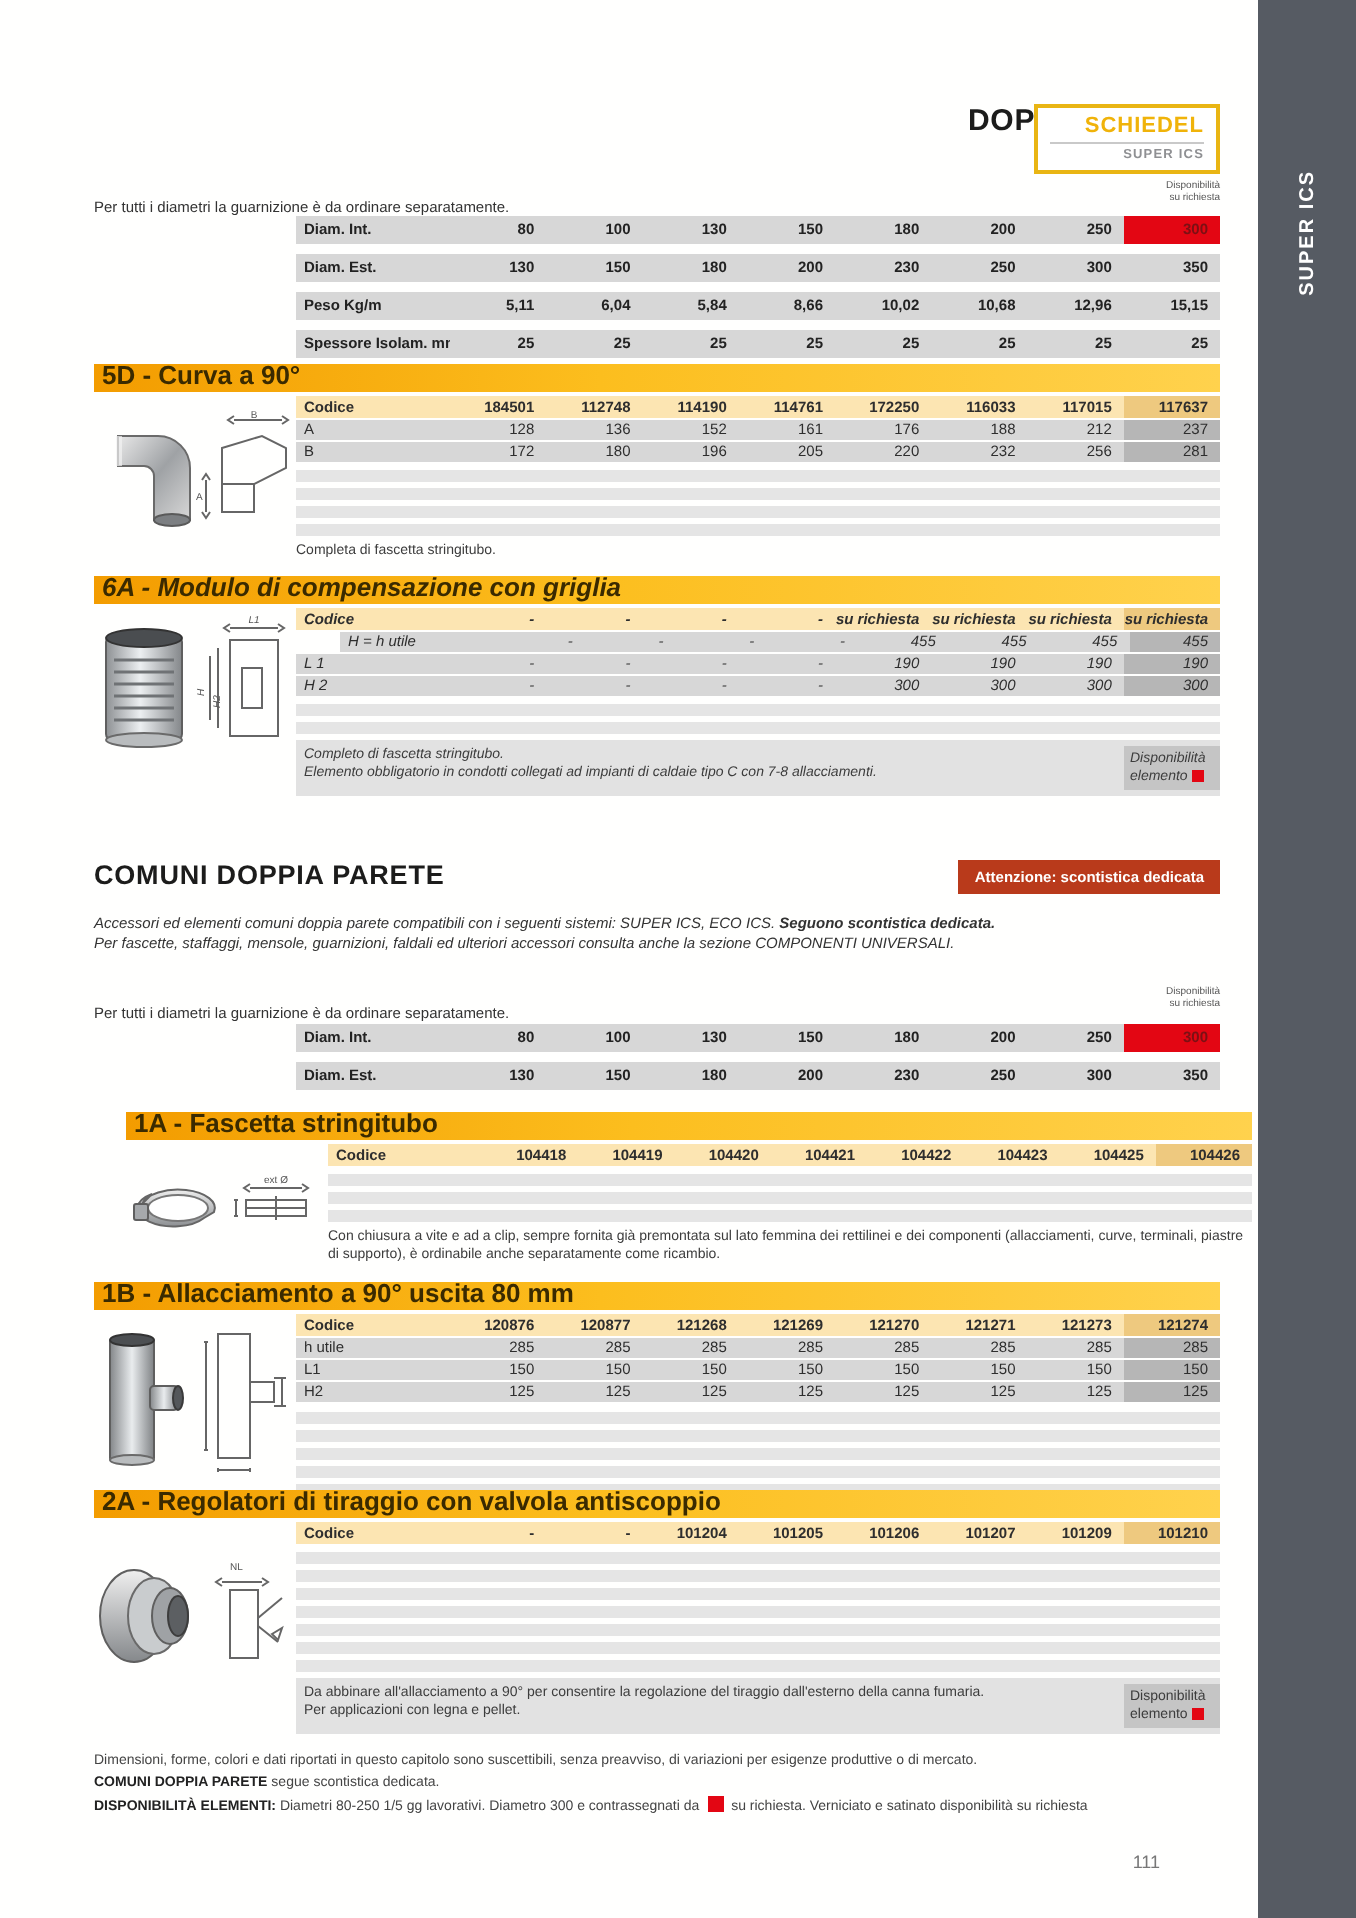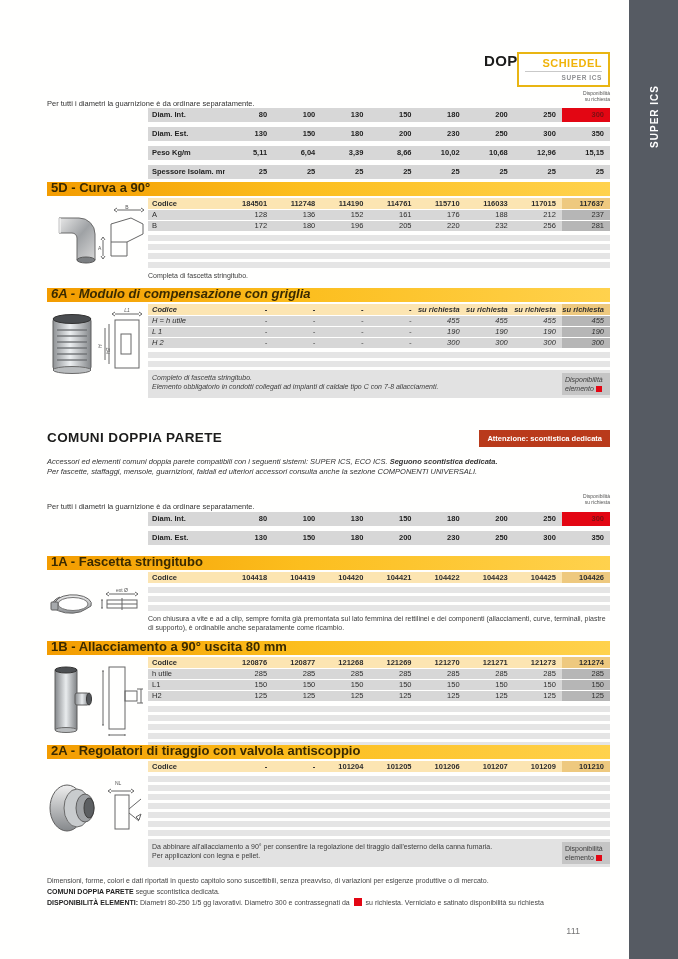--- a/index.html
+++ b/index.html
@@ -118,21 +118,21 @@
           <div class="cell">250</div>
           <div class="cell">300</div>
           <div class="cell">350</div>
         </div>
     </div>
     <div class="trow bigrow">
       <div class="rlabel">Peso Kg/m</div>
       <div class="cells">
           <div class="cell">5,11</div>
           <div class="cell">6,04</div>
-          <div class="cell">3,39</div>
+          <div class="cell">5,84</div>
           <div class="cell">8,66</div>
           <div class="cell">10,02</div>
           <div class="cell">10,68</div>
           <div class="cell">12,96</div>
           <div class="cell">15,15</div>
         </div>
     </div>
     <div class="trow bigrow">
       <div class="rlabel">Spessore Isolam. mm</div>
       <div class="cells">
@@ -178,21 +178,21 @@
         </svg>
       </div>
       <div class="tbl">
         <div class="trow r-codice">
           <div class="rlabel">Codice</div>
           <div class="cells">
               <div class="cell">184501</div>
               <div class="cell">112748</div>
               <div class="cell">114190</div>
               <div class="cell">114761</div>
-              <div class="cell">115710</div>
+              <div class="cell">172250</div>
               <div class="cell">116033</div>
               <div class="cell">117015</div>
               <div class="cell">117637</div>
             </div>
         </div>
         <div class="trow r-gray" style="height:10px;line-height:10px;">
           <div class="rlabel">A</div>
           <div class="cells">
               <div class="cell">128</div>
               <div class="cell">136</div>
@@ -271,21 +271,21 @@
               <div class="cell">-</div>
               <div class="cell">-</div>
               <div class="cell">-</div>
               <div class="cell">-</div>
               <div class="cell">su richiesta</div>
               <div class="cell">su richiesta</div>
               <div class="cell">su richiesta</div>
               <div class="cell">su richiesta</div>
             </div>
         </div>
-        <div class="trow r-gray" style="height:10px;line-height:10px;">
+        <div class="trow r-gray" style="height:10px;line-height:10px;margin-left:22px;">
           <div class="rlabel">H = h utile</div>
           <div class="cells">
               <div class="cell">-</div>
               <div class="cell">-</div>
               <div class="cell">-</div>
               <div class="cell">-</div>
               <div class="cell">455</div>
               <div class="cell">455</div>
               <div class="cell">455</div>
               <div class="cell">455</div>
@@ -372,21 +372,21 @@
           <div class="cell">180</div>
           <div class="cell">200</div>
           <div class="cell">230</div>
           <div class="cell">250</div>
           <div class="cell">300</div>
           <div class="cell">350</div>
         </div>
     </div>
   </div>
 
-  <div class="abs" style="top:556px;">
+  <div class="abs" style="top:556px;margin-left:16px;">
     <div class="secbar">1A - Fascetta stringitubo</div>
     <div class="secbody">
       <div class="imgcol">
         <svg width="48" height="34" style="position:absolute;left:2px;top:16px;" viewBox="0 0 48 34">
           <defs>
               <linearGradient id="g3" x1="0" y1="0" x2="0" y2="1">
             <stop offset="0" stop-color="#eeeeee"></stop>
                 <stop offset="1" stop-color="#8d9093"></stop>
               </linearGradient>
             </defs>

